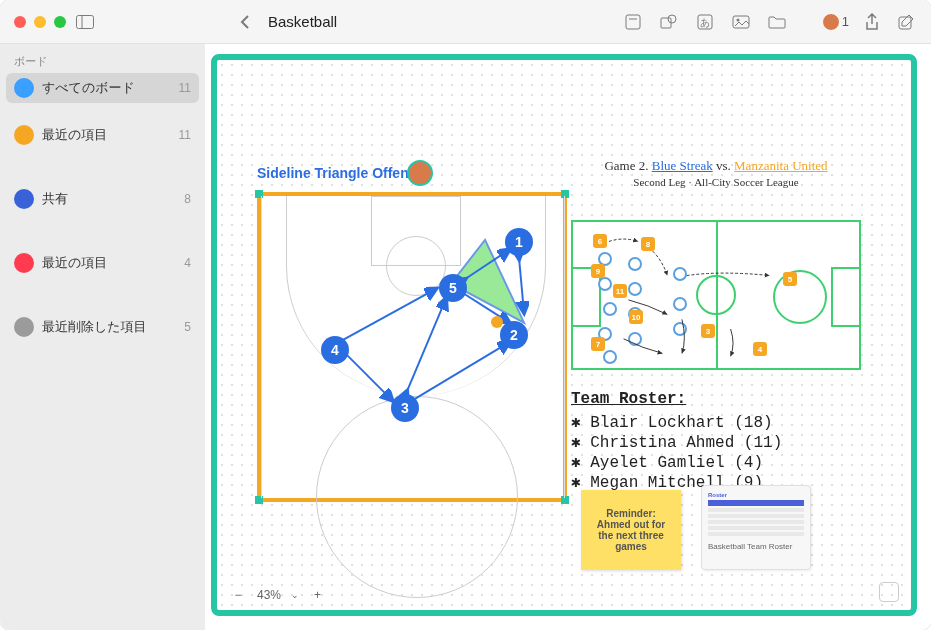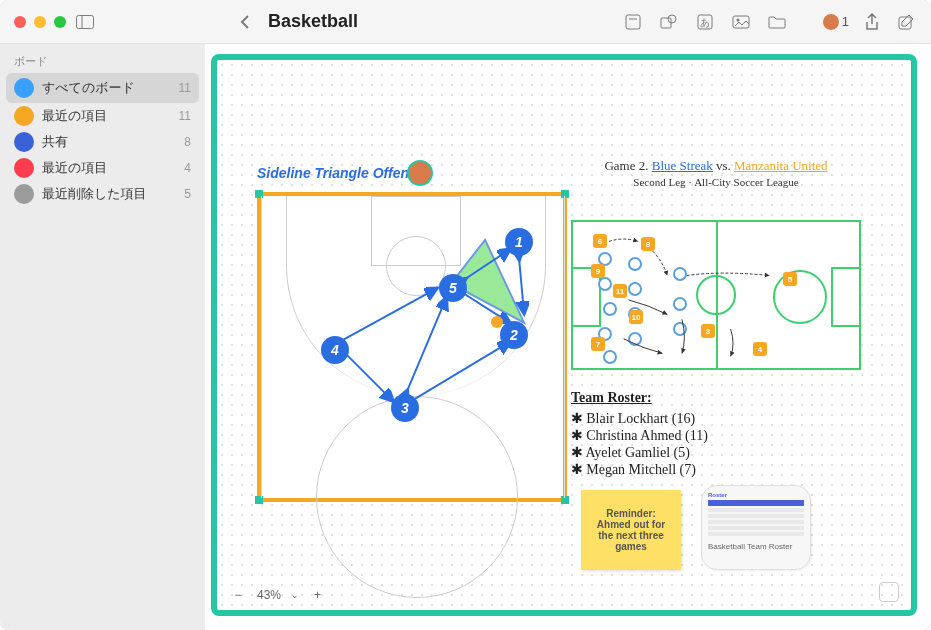--- a/index.html
+++ b/index.html
@@ -5,44 +5,44 @@
 * { margin: 0; padding: 0; box-sizing: border-box; }
 body { font-family: -apple-system, "Helvetica Neue", sans-serif; background: #fff; width: 931px; height: 630px; overflow: hidden; }
 .window { width: 100%; height: 100%; display: flex; flex-direction: column; border-radius: 10px; overflow: hidden; box-shadow: 0 0 0 1px rgba(0,0,0,0.08); }
 
 .titlebar { height: 44px; display: flex; align-items: center; padding: 0 14px; background: #f5f5f5; border-bottom: 1px solid #e2e2e2; gap: 8px; }
 .traffic { display: flex; gap: 8px; }
 .dot { width: 12px; height: 12px; border-radius: 50%; }
 .dot.r { background: #ff5f57; } .dot.g { background: #febc2e; } .dot.b { background: #28c840; }
 .tb-icon { width: 22px; height: 22px; color: #7b7b7b; display: flex; align-items: center; justify-content: center; }
 .tb-back { margin-left: 130px; }
-.tb-title { font-weight: 700; font-size: 18px; color: #222; margin-left: 4px; }
+.tb-title { font-weight: 400; font-size: 15px; color: #222; margin-left: 4px; }
 .tb-spacer { flex: 1; }
 .tb-group { display: flex; gap: 14px; }
 .tb-right { display: flex; gap: 12px; align-items: center; margin-left: 26px; }
 .presence { display: flex; align-items: center; gap: 2px; font-size: 13px; color: #555; }
 .avatar-sm { width: 18px; height: 18px; border-radius: 50%; background: #d97a4a; border: 1px solid #fff; }
 
 .body { flex: 1; display: flex; }
 .sidebar { width: 205px; background: #ececec; padding-top: 6px; }
 .sb-header { font-size: 11px; color: #888; padding: 4px 14px; }
-.sb-item { display: flex; align-items: center; padding: 3px 14px; gap: 8px; font-size: 13px; color: #333; }
+.sb-item { display: flex; align-items: center; padding: 22px 14px; gap: 8px; font-size: 13px; color: #333; }
 .sb-item.sel { background: #d6d6d6; border-radius: 6px; margin: 0 6px; padding: 5px 8px; }
 .sb-icon { width: 20px; height: 20px; border-radius: 50%; display: flex; align-items: center; justify-content: center; color: #fff; font-size: 11px; flex-shrink: 0; }
 .sb-badge { margin-left: auto; color: #999; font-size: 12px; }
 
 .canvas-area { flex: 1; position: relative; background: #fff; }
 .canvas-frame { position: absolute; inset: 10px 14px 14px 6px; border: 6px solid #26c6a5; border-radius: 8px; background-image: radial-gradient(circle, #e0e0e0 1px, transparent 1px); background-size: 10px 10px; }
 
 .follow-pill { position: absolute; top: 10px; right: 18px; background: #26c6a5; color: #fff; border-radius: 20px; padding: 4px 6px 4px 4px; display: flex; align-items: center; gap: 6px; font-size: 12px; }
 .follow-pill .avatar-sm { width: 20px; height: 20px; }
 .stop-btn { background: #1da589; padding: 3px 10px; border-radius: 14px; font-size: 11px; }
 
 
-.court-card { position: absolute; left: 40px; top: 100px; width: 320px; font-style: italic; }
+.court-card { position: absolute; left: 40px; top: 100px; width: 320px; }
 .court-title { color: #2a6de0; font-weight: 700; font-size: 14px; margin-bottom: 6px; display: flex; align-items: center; gap: 2px; }
 .court-title .avatar-md { width: 26px; height: 26px; border-radius: 50%; background: #d97a4a; border: 2px solid #26c6a5; margin-left: -4px; }
 .court { position: relative; width: 310px; height: 310px; border: 4px solid #f5a623; background: #fff; }
 .court::before { content: ''; position: absolute; width: 200px; height: 200px; border: 1px solid #ccc; border-radius: 50%; bottom: -100px; left: 55px; }
 .court::after { content: ''; position: absolute; width: 100%; height: 100%; border: 1px solid #ddd; border-bottom: none; border-top: none; }
 .court .key { position: absolute; width: 90px; height: 70px; border: 1px solid #ccc; top: 0; left: 110px; }
 .court .key-circle { position: absolute; width: 60px; height: 60px; border: 1px solid #ccc; border-radius: 50%; top: 40px; left: 125px; }
 .court .three { position: absolute; width: 260px; height: 400px; border: 1px solid #ccc; border-bottom: none; border-top: none; top: 0; left: 25px; border-radius: 0 0 260px 260px; height: 200px; }
 .handle { position: absolute; width: 8px; height: 8px; background: #26c6a5; }
 .h-tl { top: -6px; left: -6px; } .h-tr { top: -6px; right: -6px; } .h-bl { bottom: -6px; left: -6px; } .h-br { bottom: -6px; right: -6px; }
@@ -59,28 +59,28 @@
 .soccer { position: absolute; right: 50px; top: 160px; width: 290px; height: 150px; border: 2px solid #3ecf6e; background: #fff; }
 .soccer .center-line { position: absolute; left: 50%; top: 0; bottom: 0; border-left: 2px solid #3ecf6e; }
 .soccer .center-circle { position: absolute; width: 40px; height: 40px; border: 2px solid #3ecf6e; border-radius: 50%; left: calc(50% - 20px); top: calc(50% - 20px); }
 .soccer .box-l, .soccer .box-r { position: absolute; width: 30px; height: 60px; border: 2px solid #3ecf6e; top: 45px; }
 .soccer .box-l { left: -2px; border-left: none; } .soccer .box-r { right: -2px; border-right: none; }
 .soccer .big-circle { position: absolute; width: 54px; height: 54px; border: 2px solid #3ecf6e; border-radius: 50%; right: 32px; top: 48px; }
 .sp { position: absolute; width: 14px; height: 14px; border-radius: 50%; font-size: 8px; display: flex; align-items: center; justify-content: center; font-weight: 600; }
 .sp.blue { border: 2px solid #5aa0e0; background: #fff; }
 .sp.orange { background: #f5a623; color: #fff; border-radius: 3px; }
 
-.roster { position: absolute; right: 50px; top: 330px; width: 290px; font-family: Liberation Serif, serif; font-size: 14px; color: #222; }
+.roster { position: absolute; right: 50px; top: 330px; width: 290px; font-family: Liberation Mono, monospace; font-size: 16px; color: #222; }
 .roster .title { font-weight: 700; margin-bottom: 4px; text-decoration: underline; }
 .roster-cols { display: flex; gap: 18px; }
 .roster-cols ul { list-style: none; }
 .roster-cols li::before { content: "✱ "; }
 
 .sticky { position: absolute; right: 230px; bottom: 40px; width: 100px; height: 80px; background: #ffe066; padding: 10px; font-size: 10px; font-weight: 600; color: #555; text-align: center; display: flex; align-items: center; box-shadow: 1px 1px 3px rgba(0,0,0,0.15); }
-.thumb { position: absolute; right: 100px; bottom: 40px; width: 110px; height: 85px; background: #f7f7f7; border: 1px solid #e0e0e0; border-radius: 16px; padding: 6px; font-size: 7px; color: #666; box-shadow: 1px 1px 3px rgba(0,0,0,0.08); }
+.thumb { position: absolute; right: 100px; bottom: 40px; width: 110px; height: 85px; background: #f7f7f7; border: 1px solid #e0e0e0; border-radius: 4px; padding: 6px; font-size: 7px; color: #666; box-shadow: 1px 1px 3px rgba(0,0,0,0.08); }
 .thumb .bar { height: 6px; background: #4a5fd8; margin: 2px 0; }
 .thumb .row { height: 4px; background: #e8e8e8; margin: 2px 0; }
 .thumb .cap { margin-top: 6px; font-size: 8px; }
 
 .zoom { position: absolute; left: 12px; bottom: 8px; display: flex; align-items: center; gap: 10px; font-size: 12px; color: #666; }
 .zoom .btn { width: 18px; text-align: center; cursor: pointer; }
 .grid-toggle { position: absolute; right: 12px; bottom: 8px; width: 20px; height: 20px; border: 1px solid #ccc; border-radius: 4px; }
 </style>
 </head>
 <body>
@@ -281,24 +281,24 @@
             <path d="M50 120 Q70 130 90 135" fill="none" stroke="#333" marker-end="url(#ah2)"></path>
             <path d="M110 100 Q115 120 110 135" fill="none" stroke="#333" marker-end="url(#ah2)"></path>
             <path d="M160 110 Q165 125 160 138" fill="none" stroke="#333" marker-end="url(#ah2)"></path>
           </svg>
         </div>
 
         <div class="roster">
           <div class="title">Team Roster:</div>
           <div class="roster-cols">
             <ul id="roster-left">
-                <li>Blair Lockhart (16)</li>
+                <li>Blair Lockhart (18)</li>
                 <li>Christina Ahmed (11)</li>
-                <li>Ayelet Gamliel (5)</li>
-                <li>Megan Mitchell (7)</li>
+                <li>Ayelet Gamliel (4)</li>
+                <li>Megan Mitchell (9)</li>
               </ul>
           </div>
         </div>
 
         <div class="sticky">
           <span>Reminder: Ahmed out for the next three games</span>
         </div>
 
         <div class="thumb">
           <div style="font-size:6px;color:#4a5fd8;font-weight:700;">Roster</div>

